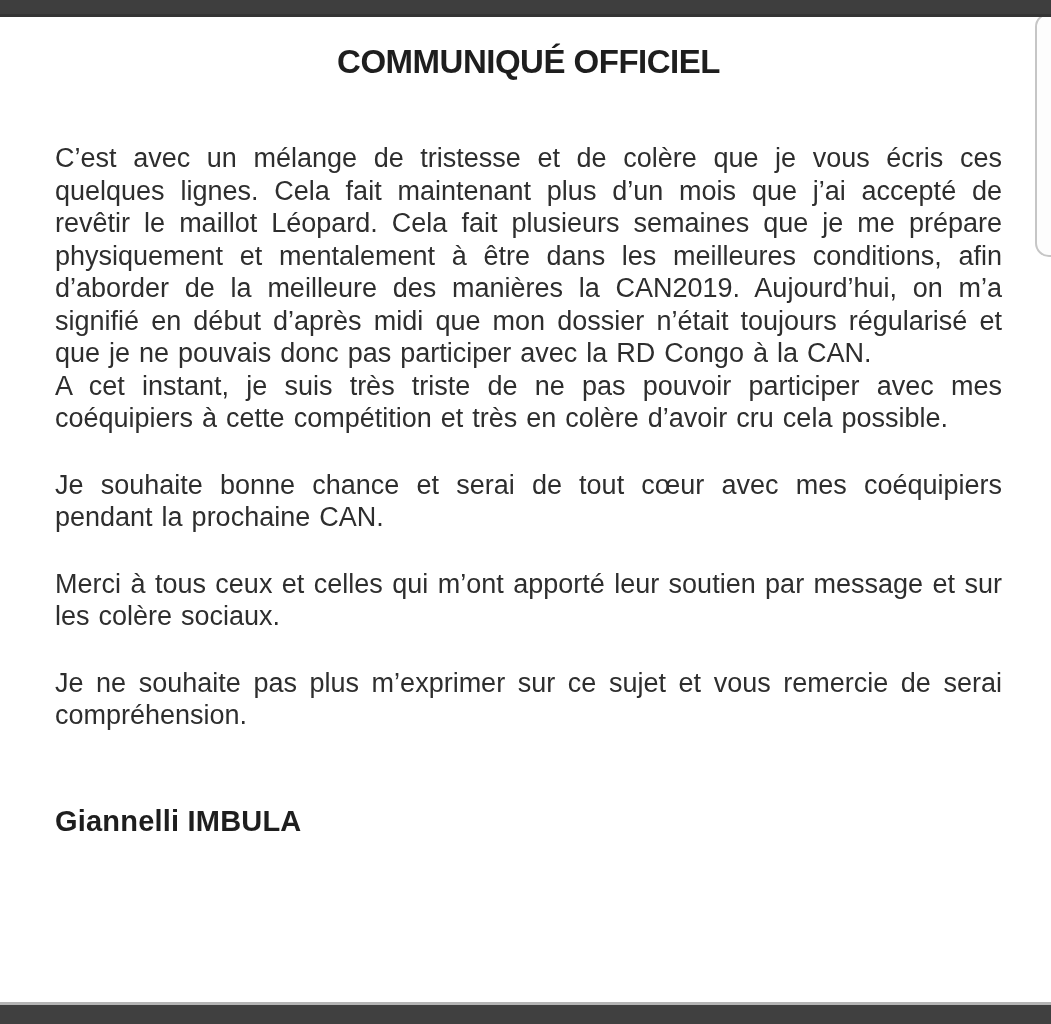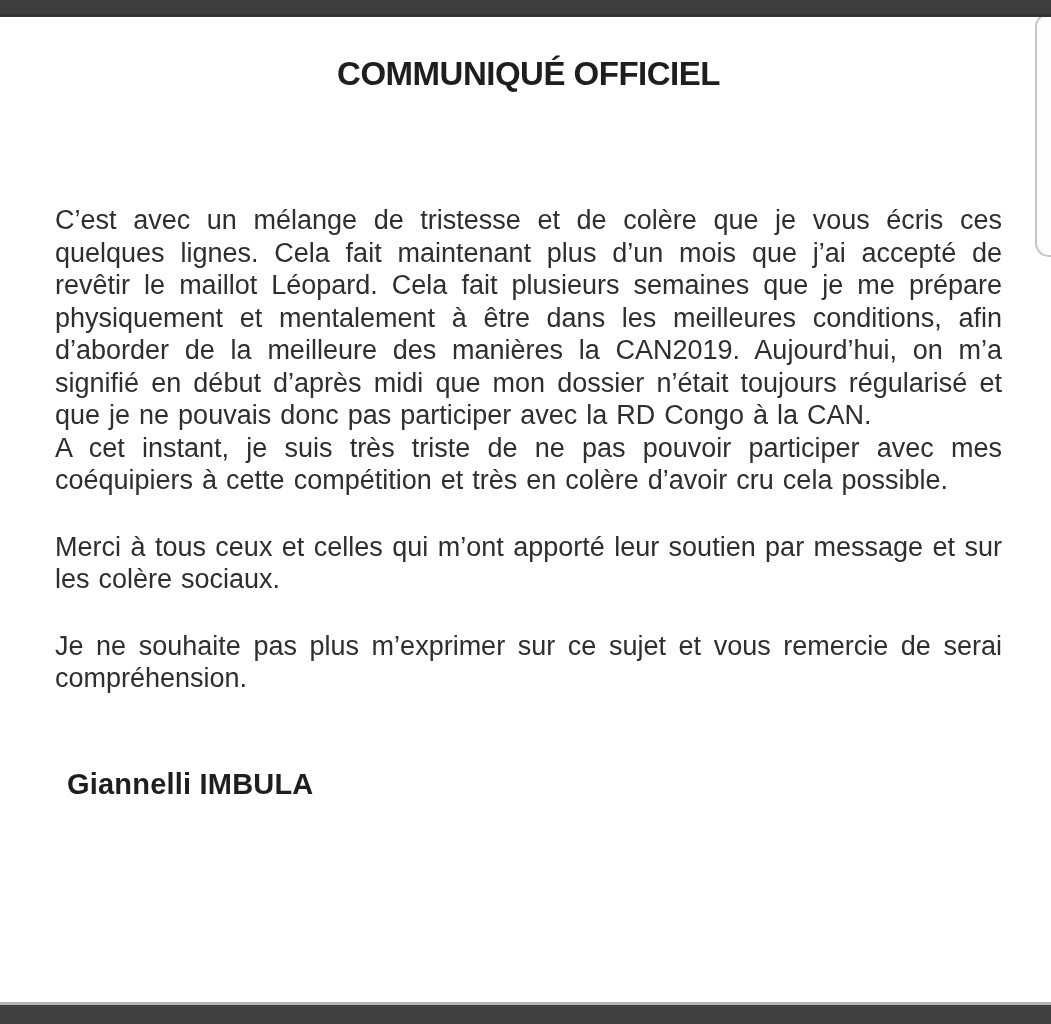--- a/index.html
+++ b/index.html
@@ -37,21 +37,21 @@
     width: 28px;
     height: 240px;
     background: #fdfdfd;
     border: 2px solid #c6c6c6;
     border-radius: 14px;
     z-index: 2;
   }
   .sheet {
     position: absolute;
     left: 55px;
-    top: 12px;
+    top: 0;
     width: 947px;
   }
   .doc-title {
     margin: 44px 0 0 0;
     font-size: 33px;
     line-height: 36px;
     font-weight: bold;
     letter-spacing: -0.5px;
     text-align: center;
     color: #1e1e1e;
@@ -60,44 +60,45 @@
   .doc-paragraph {
     margin: 34px 0 0 0;
     font-size: 27px;
     line-height: 32.5px;
     color: #2e2e2e;
     text-align: justify;
     white-space: pre-line;
     word-spacing: 1.5px;
   }
   .doc-paragraph.first {
-    margin-top: 112px;
+    margin-top: 62px;
   }
   .doc-signature {
-    margin: 72px 0 0 12px;
+    margin: 72px 0 0 0;
     font-size: 29px;
     line-height: 34px;
     font-weight: bold;
     letter-spacing: 0.2px;
     color: #1e1e1e;
   }
 </style>
 </head>
 <body>
 
 <div class="top-bar"></div>
 
 <div class="scroll-indicator"></div>
 
 <div class="sheet">
   <h1 class="doc-title">COMMUNIQUÉ OFFICIEL</h1>
 
   <p class="doc-paragraph first">C’est avec un mélange de tristesse et de colère que je vous écris ces quelques lignes. Cela fait maintenant plus d’un mois que j’ai accepté de revêtir le maillot Léopard. Cela fait plusieurs semaines que je me prépare physiquement et mentalement à être dans les meilleures conditions, afin d’aborder de la meilleure des manières la CAN2019. Aujourd’hui, on m’a signifié en début d’après midi que mon dossier n’était toujours régularisé et que je ne pouvais donc pas participer avec la RD Congo à la CAN.
 A cet instant, je suis très triste de ne pas pouvoir participer avec mes coéquipiers à cette compétition et très en colère d’avoir cru cela possible.</p>
 
+  <p class="doc-paragraph">Je souhaite bonne chance et serai de tout cœur avec mes coéquipiers pendant la prochaine CAN.</p>
 
   <p class="doc-paragraph">Merci à tous ceux et celles qui m’ont apporté leur soutien par message et sur les colère sociaux.</p>
 
   <p class="doc-paragraph">Je ne souhaite pas plus m’exprimer sur ce sujet et vous remercie de serai compréhension.</p>
 
   <p class="doc-signature">Giannelli IMBULA</p>
 </div>
 
 <div class="bottom-bar"></div>
 

